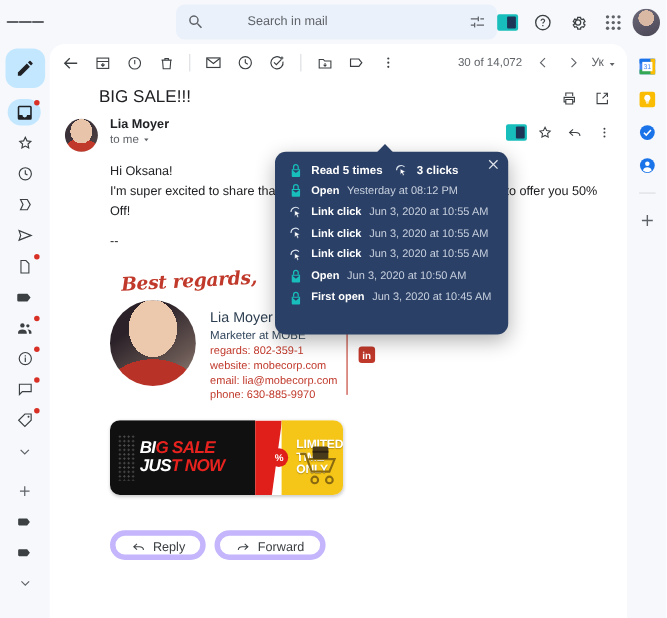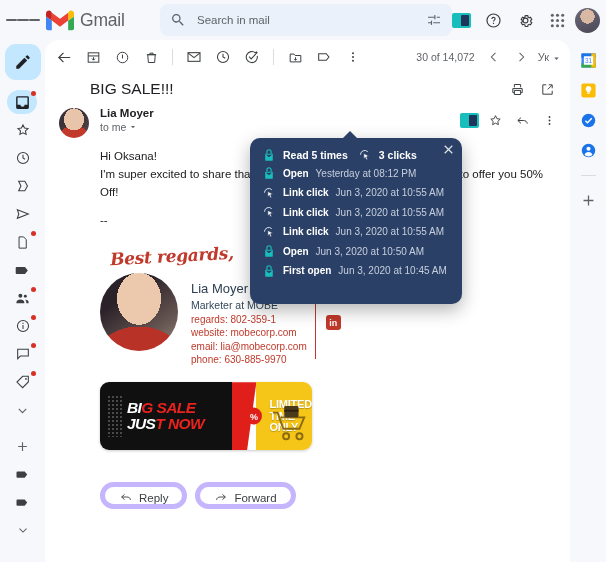--- a/index.html
+++ b/index.html
@@ -18,21 +18,21 @@
   }
   .hamburger { width: 34px; height: 34px; margin-left: 6px; display:flex; align-items:center; justify-content:center; border-radius:50%; cursor:pointer; }
   .hamburger span { display:block; width:15px; height:1.6px; background:#5f6368; margin:1.8px 0; border-radius:1px;}
   .brand { display: flex; align-items: center; margin-left: 6px; gap: 6px; }
   .gmail-m { width: 28px; height: 21px; }
   .brand-text { font-size: 17.5px; color: #5f6368; letter-spacing: -0.2px; font-family:"Liberation Sans",sans-serif; }
 
   .searchwrap {
     position: absolute; left: 160px; top: 4px;
     width: 292px; height: 32px; background: #eaf1fb; border-radius: 8px;
-    display: flex; align-items: center; padding: 0 10px; cursor: text;
+    display: flex; align-items: center; padding: 0 10px; cursor: text; gap: 28px;
   }
   .search-ico { width: 16px; height: 16px; margin-right: 11px; flex: none; }
   .search-input {
     flex: 1; border: none; outline: none; background: transparent;
     font-size: 11.5px; color: #5f6368; font-family: "Liberation Sans", sans-serif;
   }
   .search-input::placeholder { color: #5f6368; }
   .tune-ico { width: 16px; height: 16px; flex: none; cursor: pointer; }
 
   .topright { position: absolute; right: 6px; top: 0; height: 40px; display: flex; align-items: center; gap: 4px; }
@@ -207,30 +207,20 @@
 </head>
 <body>
 
 <div id="app">
 
   <div class="topbar">
     <div class="hamburger">
       <span></span>
         <span></span>
         <span></span>
-    </div>
-    <div class="brand">
-      <svg class="gmail-m" viewBox="0 0 36 27">
-        <path fill="#4285f4" d="M2.5 26h5V13.6L0 8.2v15.3C0 24.9 1.1 26 2.5 26z"></path>
-        <path fill="#34a853" d="M28.5 26h5c1.4 0 2.5-1.1 2.5-2.5V8.2l-7.5 5.4z"></path>
-        <path fill="#fbbc04" d="M28.5 3.5v10.1L36 8.2V4.7c0-3.2-3.7-5.1-6.3-3.2z"></path>
-        <path fill="#ea4335" d="M7.5 13.6v-10L18 11.4 28.5 3.6v10L18 21.4z"></path>
-        <path fill="#c5221f" d="M0 4.7v3.5l7.5 5.4V3.5L6.3 1.5C3.7-.4 0 1.5 0 4.7z"></path>
-      </svg>
-      <span class="brand-text">Gmail</span>
     </div>
 
     <div class="searchwrap">
       <svg class="search-ico" viewBox="0 0 24 24">
         <path fill="#5f6368" d="M15.5 14h-.8l-.3-.3a6.5 6.5 0 1 0-.7.7l.3.3v.8l5 5 1.5-1.5zm-6 0A4.5 4.5 0 1 1 14 9.5 4.5 4.5 0 0 1 9.5 14z"></path>
       </svg>
       <input class="search-input" value="" placeholder="Search in mail" style="">
       <svg class="tune-ico" viewBox="0 0 24 24">
         <path fill="#5f6368" d="M3 7h10v1.6H3zM16 7h5v1.6h-5zM3 15.4h5V17H3zM11 15.4h10V17H11z"></path>
         <rect x="12.4" y="4.6" width="1.7" height="6.4" fill="#5f6368"></rect>

